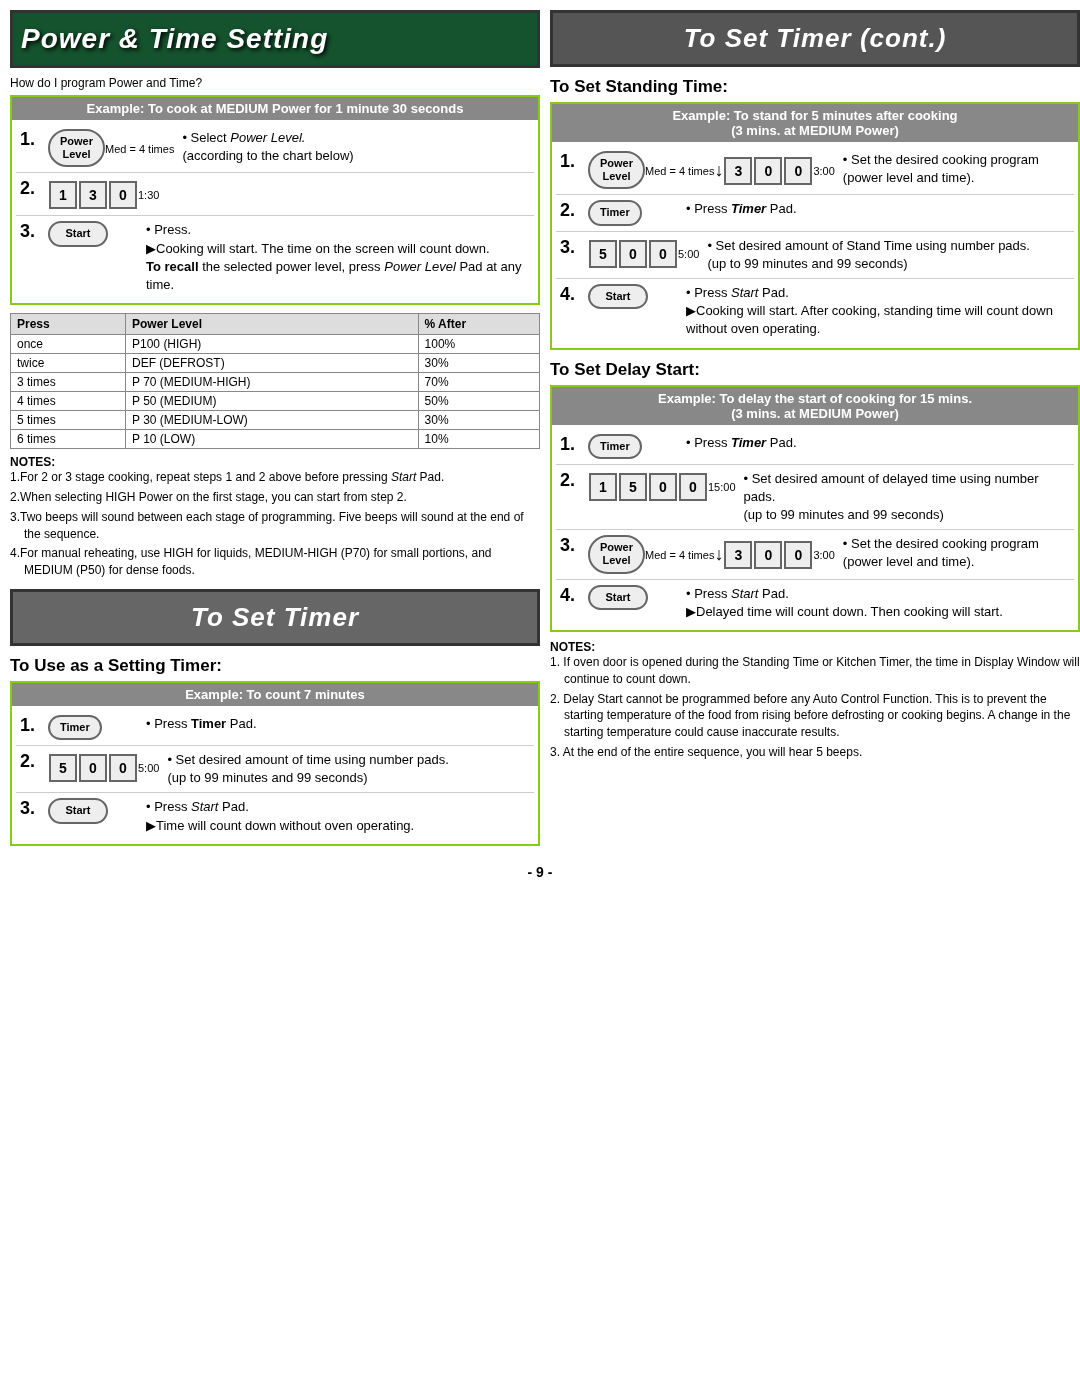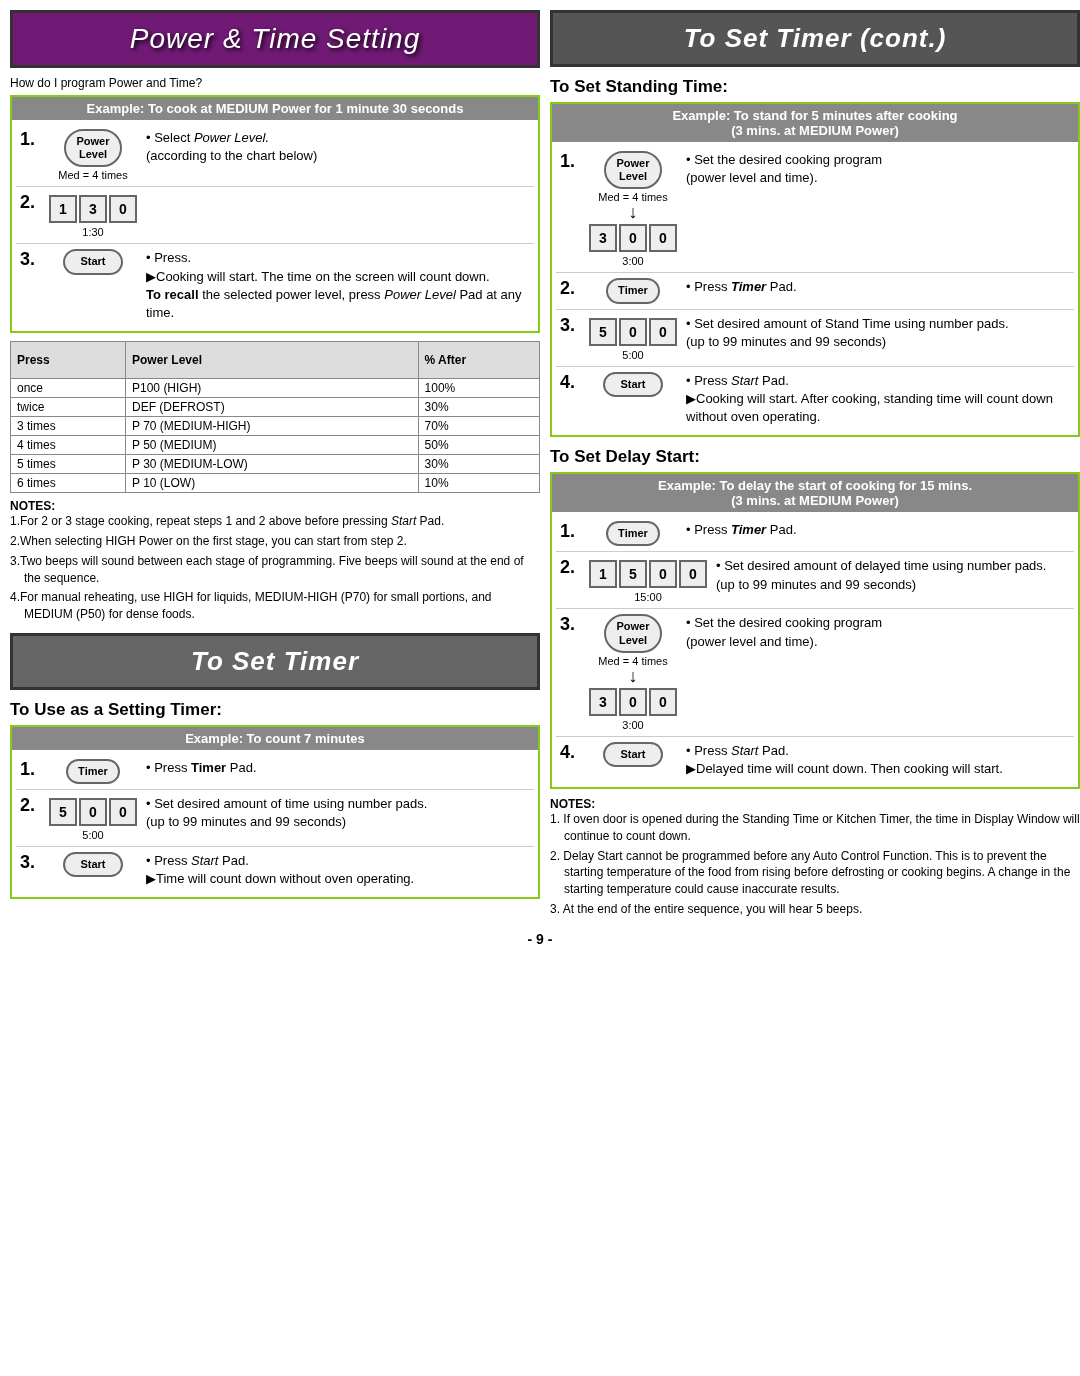--- a/index.html
+++ b/index.html
@@ -21,25 +21,25 @@
       width: 50%;
       flex-shrink: 0;
     }
     .right-col {
       width: 50%;
       flex-shrink: 0;
     }
 
     
     .section-header {
-      background: #701a75;
+      background: #14532d;
       color: #fff;
-      text-align: center;
+      text-align: left;
       font-size: 28px;
-      font-weight: normal;
+      font-weight: bold;
       padding: 10px 8px;
       margin-bottom: 8px;
       border: 3px solid #333;
       font-style: italic;
       letter-spacing: 1px;
       text-shadow: 2px 2px 4px #000;
     }
     .section-header.italic-style {
       font-style: italic;
     }
@@ -78,21 +78,20 @@
       border-bottom: none;
     }
     .step-num {
       font-size: 18px;
       font-weight: bold;
       min-width: 28px;
     }
     .step-visual {
       min-width: 90px;
       display: flex;
-      flex-direction: column;
       align-items: center;
       margin-right: 8px;
     }
     .step-text {
       flex: 1;
       font-size: 13px;
       line-height: 1.4;
     }
     .step-text em { font-style: italic; }
     .step-text b { font-weight: bold; }
@@ -141,21 +140,21 @@
 
     
     .power-table {
       width: 100%;
       border-collapse: collapse;
       font-size: 12px;
       margin-top: 6px;
     }
     .power-table th {
       border: 1px solid #888;
-      padding: 11px 6px;
+      padding: 3px 6px;
       background: #ddd;
       text-align: left;
     }
     .power-table td {
       border: 1px solid #888;
       padding: 2px 6px;
     }
 
     
     .notes-section {

